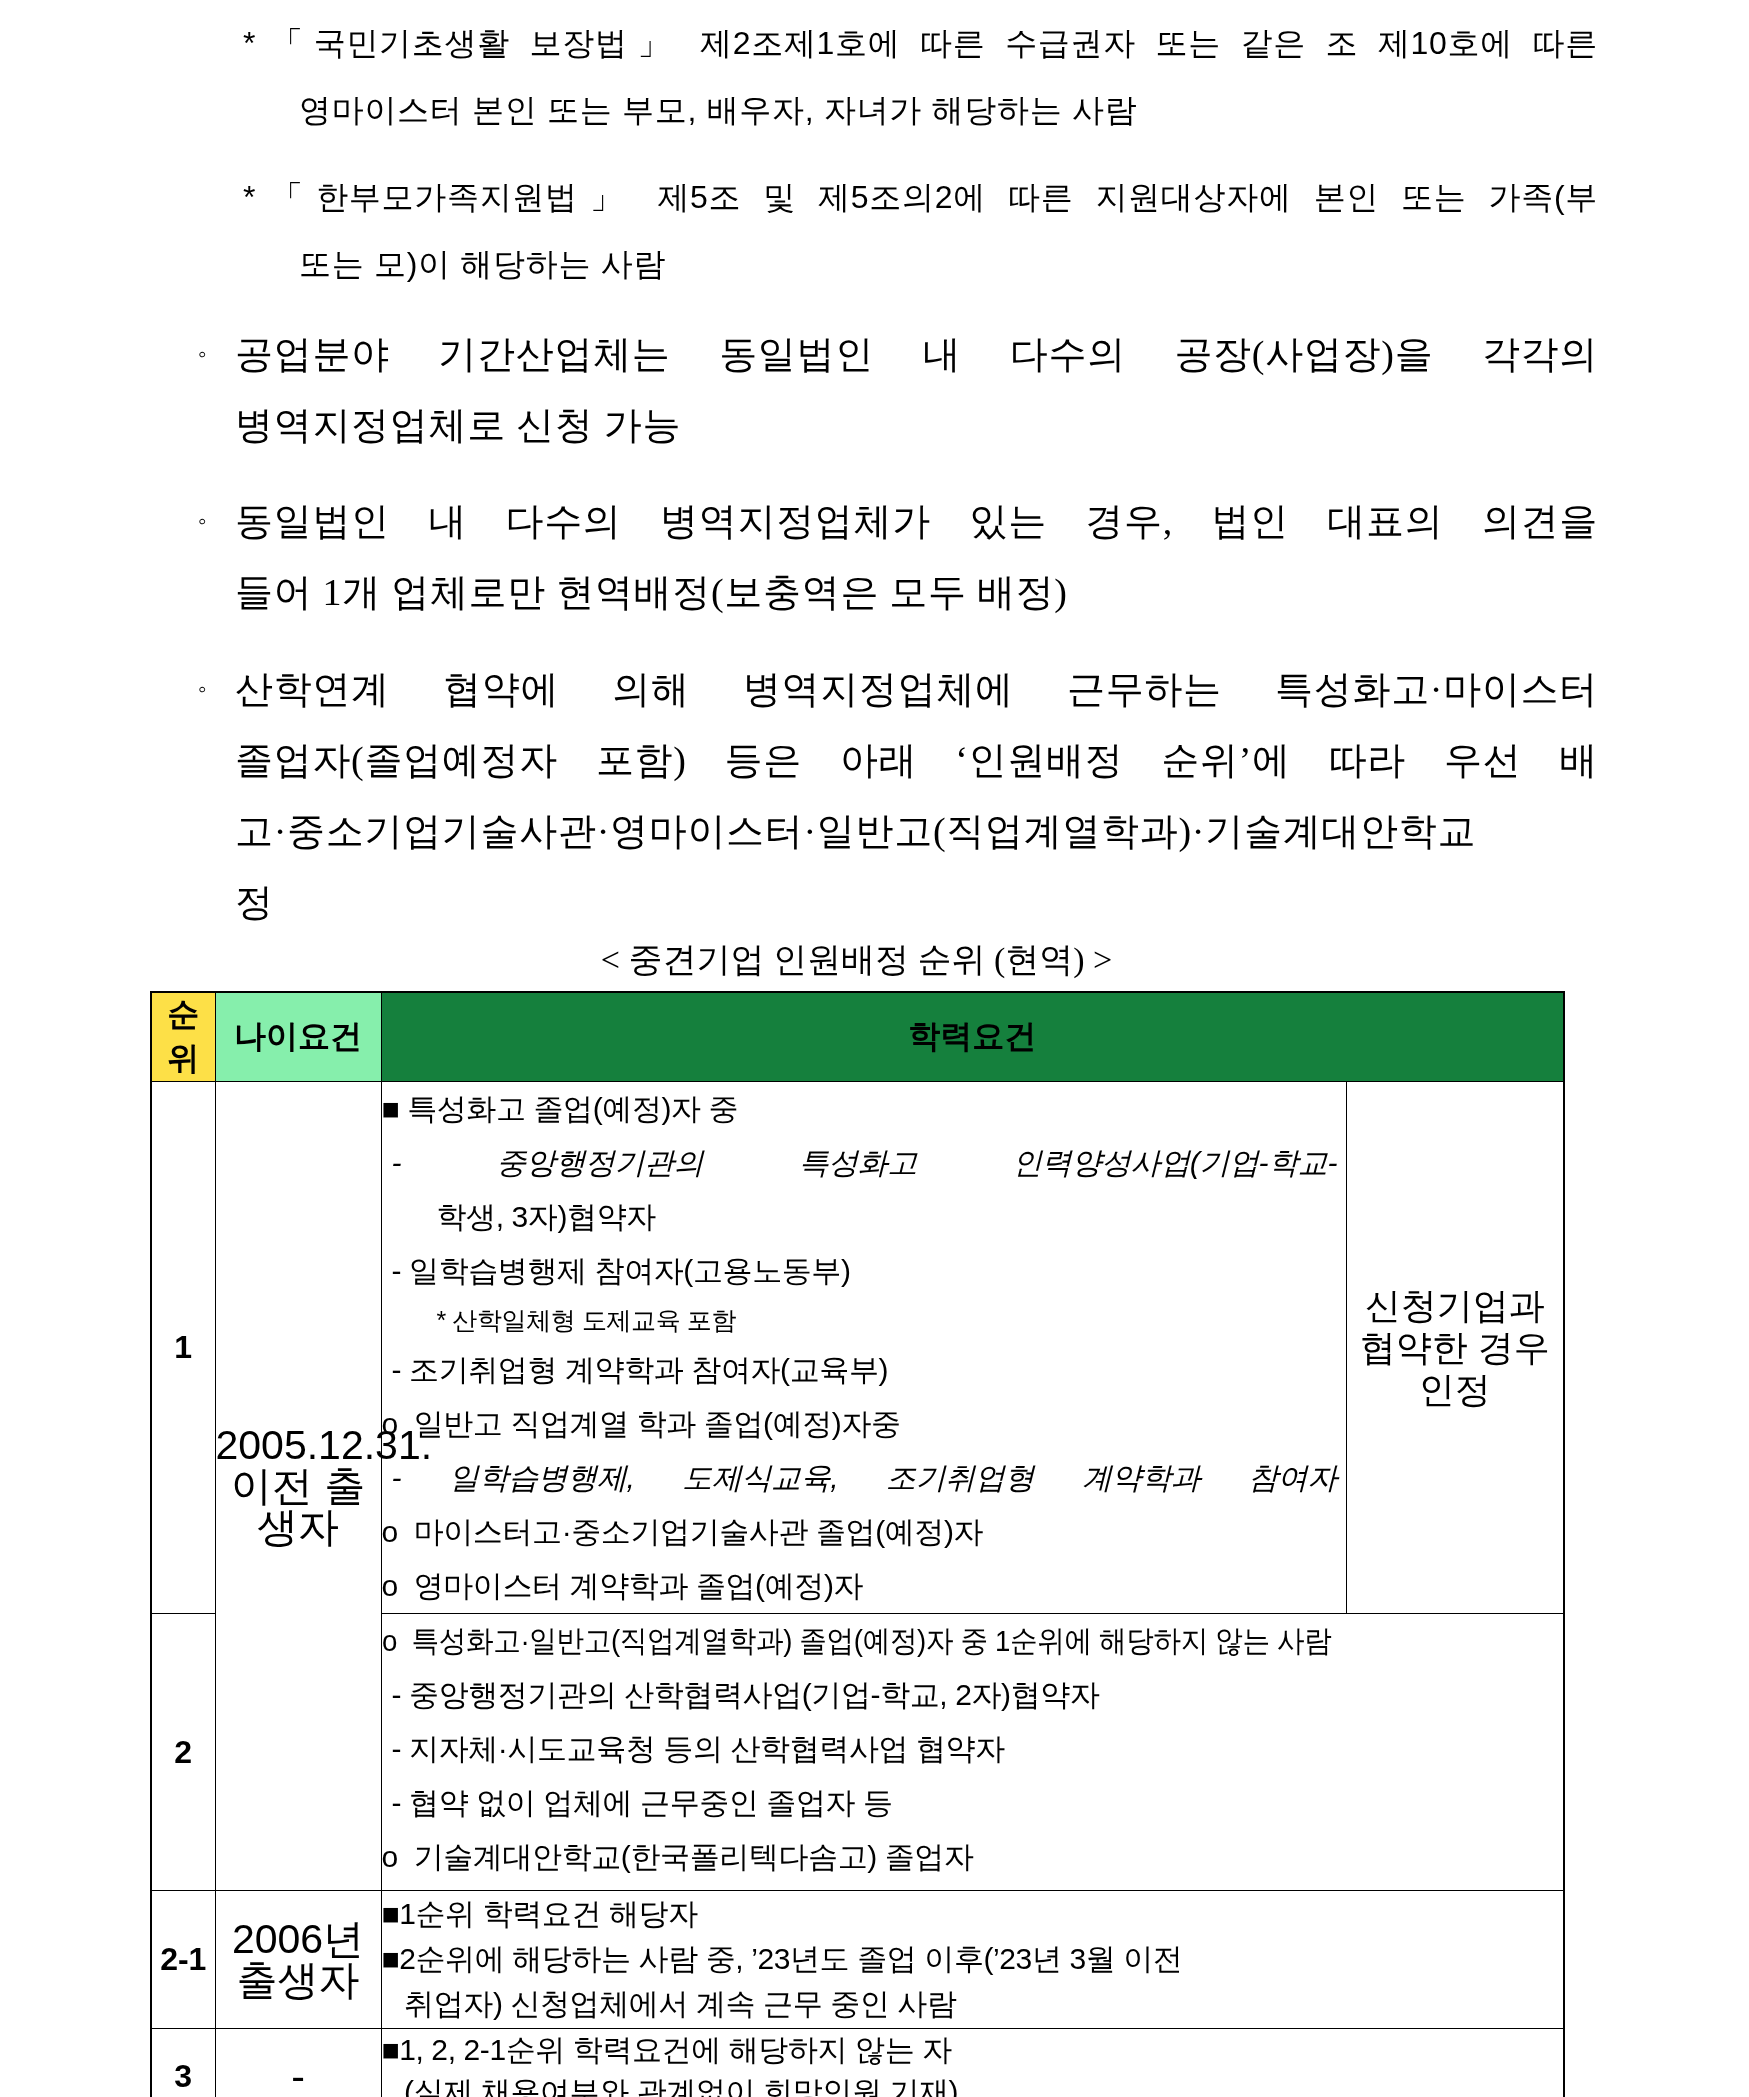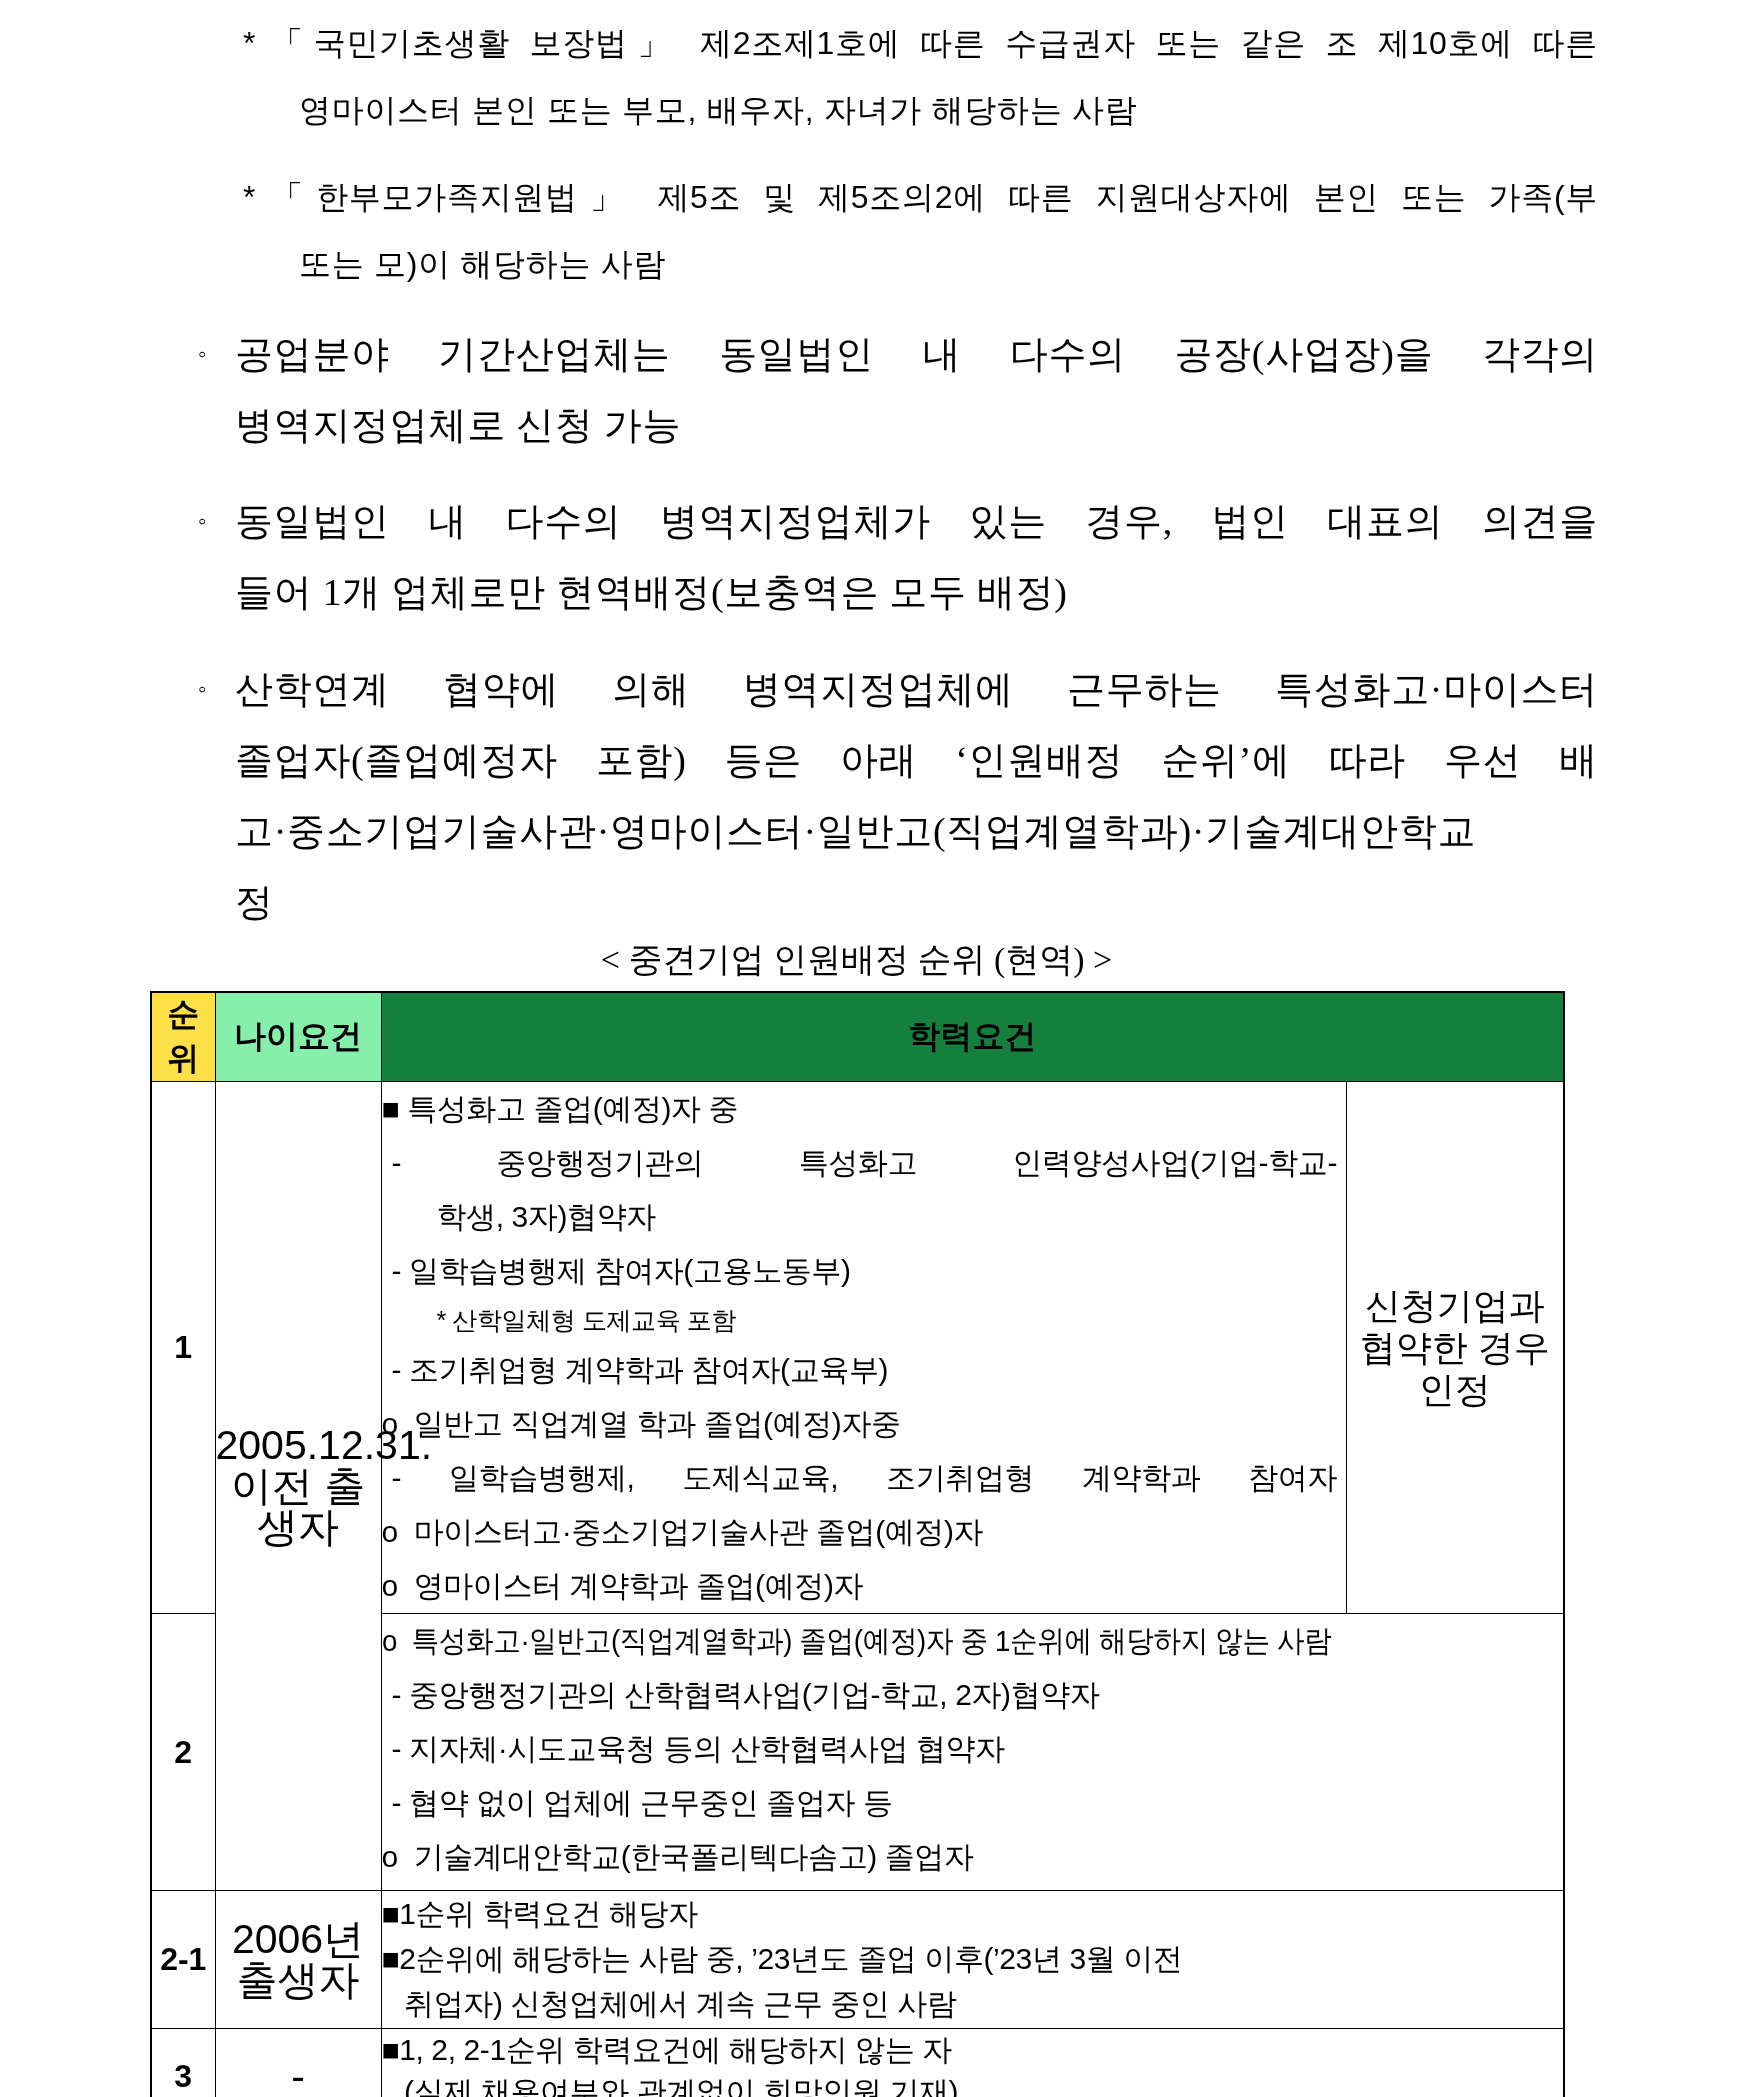--- a/index.html
+++ b/index.html
@@ -66,21 +66,21 @@
   td.note-cell {
     text-align: center; vertical-align: middle;
     font-size: 36px; line-height: 42px;
   }
   td.edu-cell { vertical-align: top; padding: 5.6px 5.6px 0 14px; }
 
   .tl { font-size: 30px; line-height: 54px; white-space: pre; letter-spacing: -0.4px; }
   .tl.dash  { padding-left: 10px; }
   .tl.cont  { padding-left: 55px; }
   .tl.small { font-size: 25px; line-height: 45px; padding-left: 55px; }
-  .tl.fitw  { white-space: normal; text-align: justify; text-align-last: justify; padding-right: 8.5px; }
+  .tl.fitw  { white-space: normal; text-align: justify; text-align-last: justify; padding-right: 8.5px; font-style: italic; }
   .tl.narrow{ transform: scaleX(0.92); transform-origin: 0 50%; width: 108%; }
   .tl.t21   { line-height: 45px; }
   .tl.t3    { line-height: 42px; }
   .tl.cont2 { padding-left: 22.6px; }
 
   tr.r1  { height: 531px; }
   tr.r2  { height: 277px; }
   tr.r21 { height: 138px; }
   tr.r3  { height: 96px; }
 </style>

